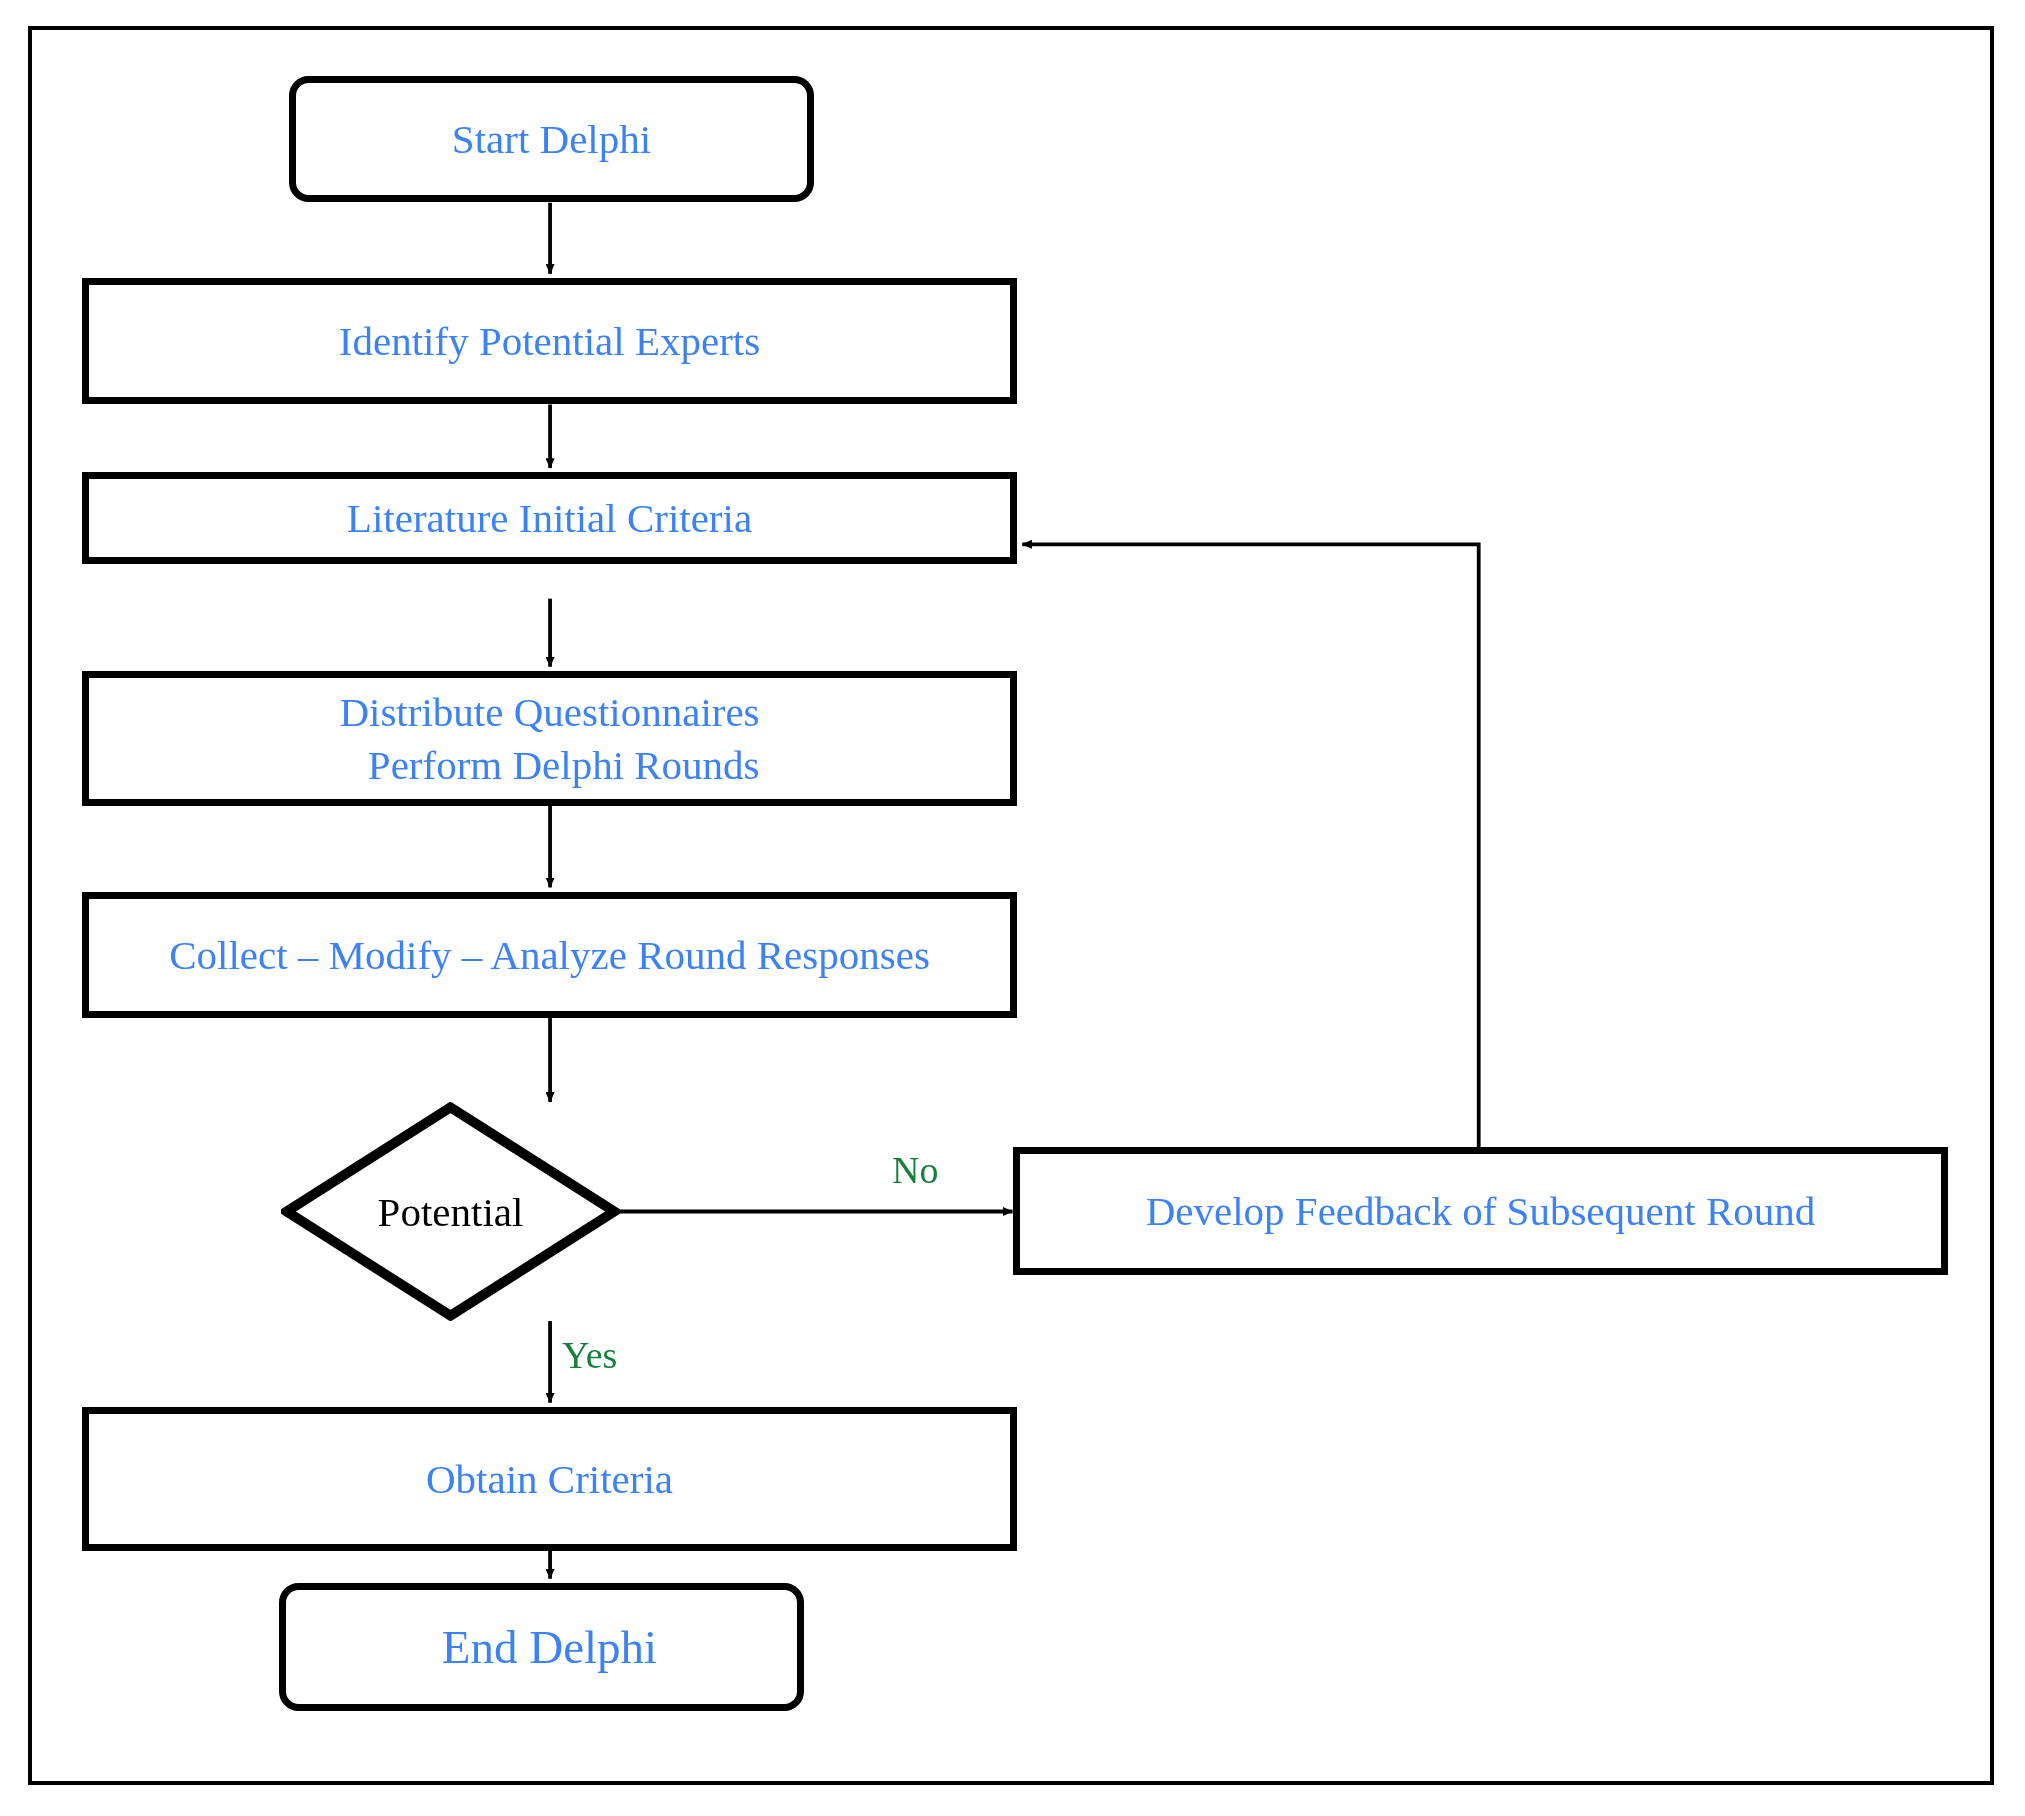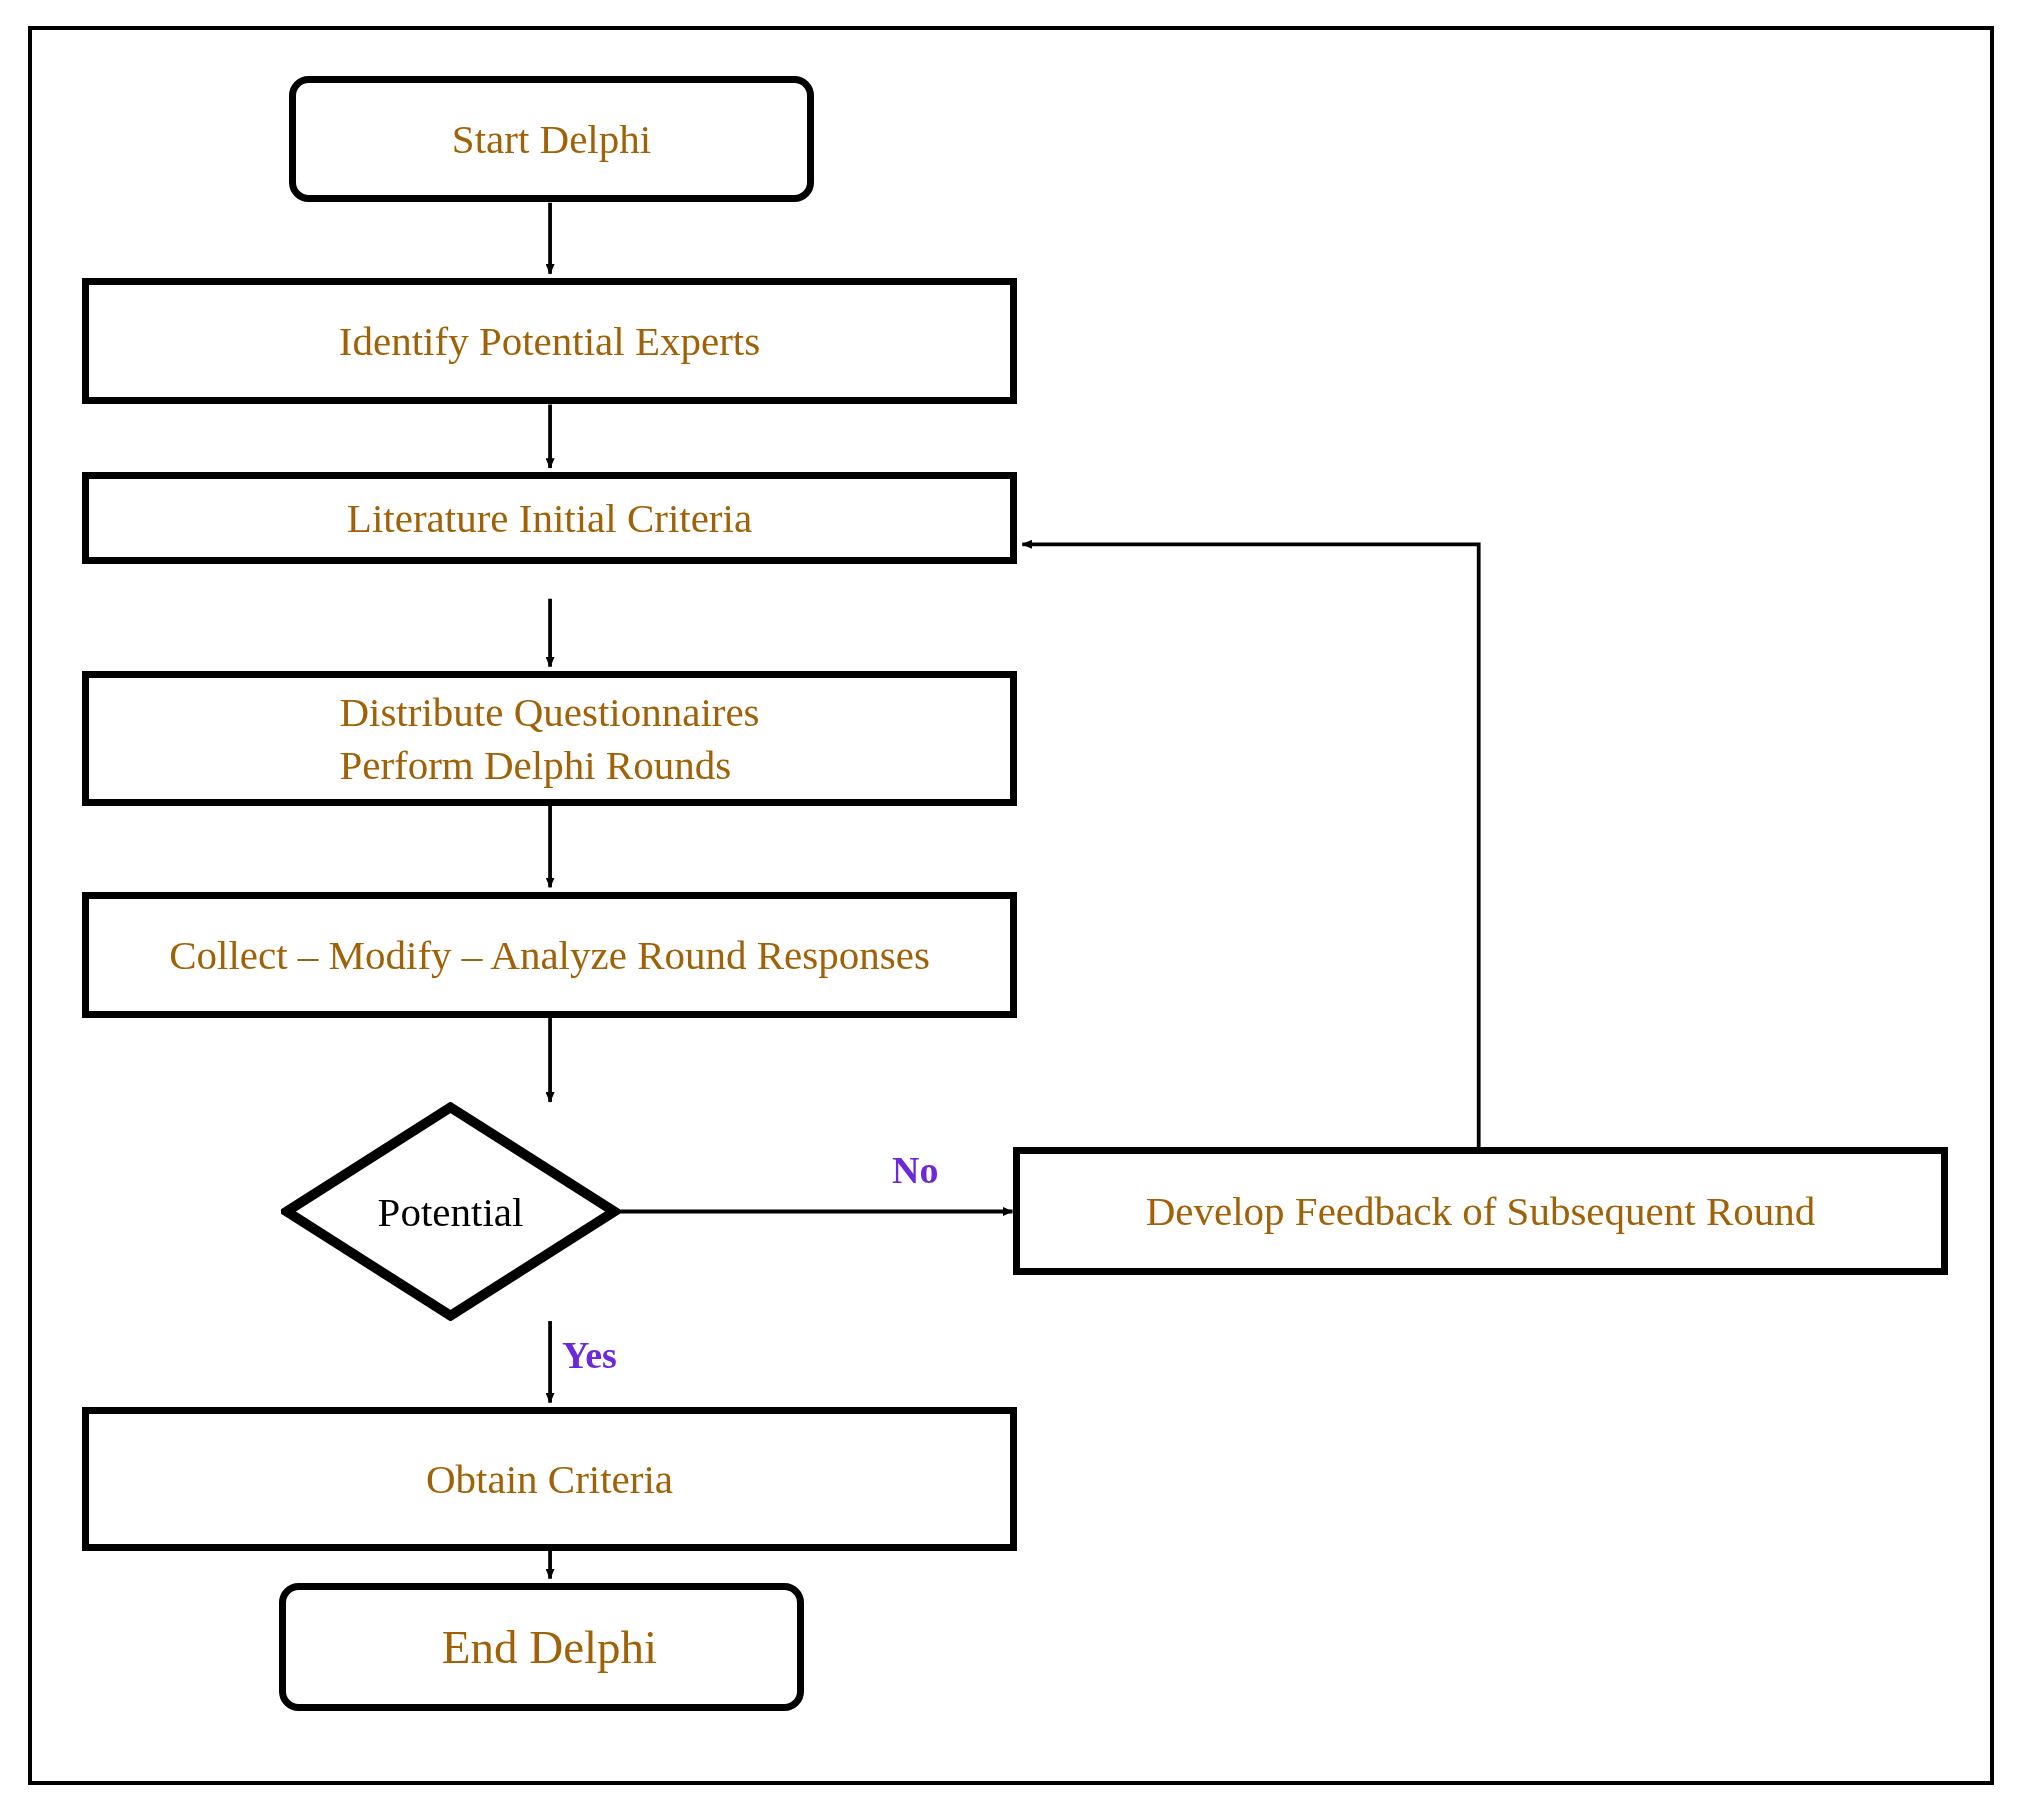--- a/index.html
+++ b/index.html
@@ -27,22 +27,22 @@
     box-sizing: border-box;
   }
   .node {
     position: absolute;
     box-sizing: border-box;
     background: #ffffff;
     border: 7.6px solid #000000;
     display: flex;
     align-items: center;
     justify-content: center;
-    text-align: left;
-    color: #a16207;
+    text-align: right;
+    color: #3b82f6;
     line-height: 1.28;
   }
   .node-terminator {
     border-radius: 19.6px;
   }
   .node-label {
     display: block;
     white-space: pre-line;
   }
   
@@ -84,23 +84,22 @@
     top: 0;
     width: 2025px;
     height: 1817px;
     pointer-events: none;
   }
 
   
   .edge-label {
     position: absolute;
     font-size: 38px;
-    color: #6d28d9;
+    color: #15803d;
     white-space: nowrap;
-    font-weight: bold;
   }
   #label-no  { left: 892px; top: 1148px; }
   #label-yes { left: 562px;  top: 1333px; }
 </style>
 </head>
 <body>
 
 <div id="page">
 
   <div id="outer-frame"></div>

